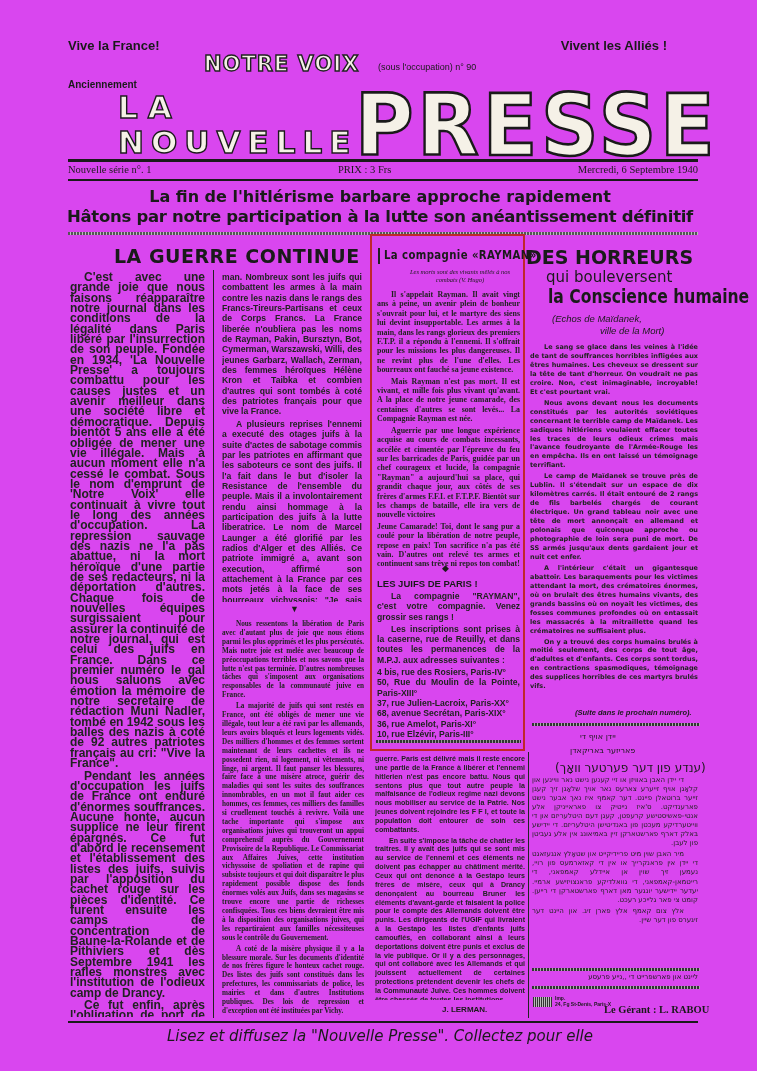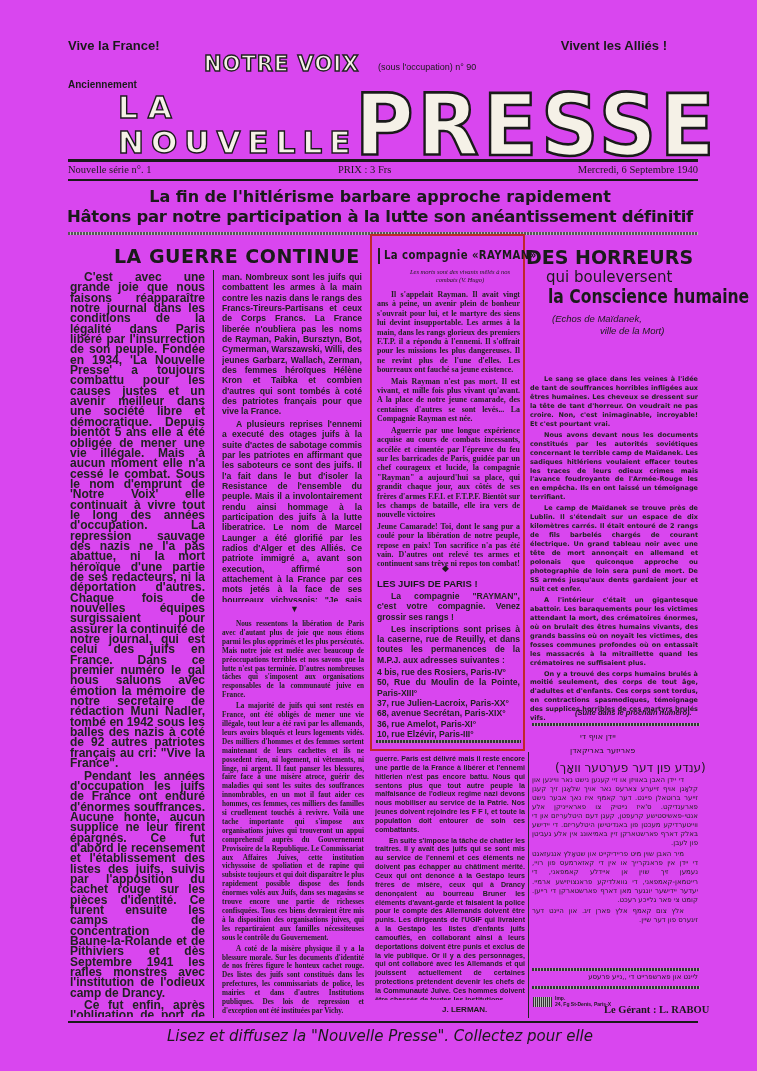--- a/index.html
+++ b/index.html
@@ -49,21 +49,21 @@
   .col3b .addr { text-indent: 0; margin: 0; }
   .ray-rule { position: absolute; left: 376px; top: 740px; width: 145px; height: 3px; background: repeating-linear-gradient(90deg, #333 0 2px, #999 2px 3px); }
   .col3c { left: 375px; top: 755px; width: 150px; height: 245px; font-size: 7.1px; line-height: 8.85px; font-weight: bold; }
   .lerman { position: absolute; left: 442px; top: 1005px; font-size: 8px; font-weight: bold; }
 
   .horr-title { position: absolute; left: 526px; top: 246px; font-family: "DejaVu Sans", sans-serif; font-weight: bold; font-size: 19px; }
   .horr-sub { position: absolute; left: 546px; top: 268px; font-family: "DejaVu Sans", sans-serif; font-size: 15px; }
   .horr-title2 { position: absolute; left: 548px; top: 285px; font-family: "DejaVu Sans", sans-serif; font-weight: bold; font-size: 19px; transform: scaleX(0.82); transform-origin: left top; white-space: nowrap; }
   .horr-echo1 { position: absolute; left: 552px; top: 313px; font-style: italic; font-size: 9.5px; }
   .horr-echo2 { position: absolute; left: 600px; top: 325px; font-style: italic; font-size: 9.5px; }
-  .col4 { left: 530px; top: 343px; width: 168px; height: 345px; font-family: "DejaVu Sans", sans-serif; font-size: 6.5px; line-height: 8.95px; font-weight: bold; margin-top: 32px; }
+  .col4 { left: 530px; top: 343px; width: 168px; height: 345px; font-family: "DejaVu Sans", sans-serif; font-size: 6.5px; line-height: 8.95px; font-weight: bold; }
   .suite { position: absolute; left: 575px; top: 708px; font-size: 7.5px; font-style: italic; font-weight: bold; }
   .col4-rule { position: absolute; left: 532px; height: 3px; width: 168px; background: repeating-linear-gradient(90deg, #333 0 2px, #aaa 2px 3px); }
 
   .yid-h1 { position: absolute; left: 580px; top: 732px; font-size: 8px; font-family: "DejaVu Sans", sans-serif; direction: rtl; }
   .yid-h2 { position: absolute; left: 570px; top: 746px; font-size: 8px; font-family: "DejaVu Sans", sans-serif; direction: rtl; }
   .yid-h3 { position: absolute; left: 555px; top: 761px; font-size: 12px; font-family: "DejaVu Sans", sans-serif; direction: rtl; }
   .col5 { left: 532px; top: 776px; width: 166px; height: 210px; font-family: "DejaVu Sans", sans-serif; font-size: 7px; line-height: 9.05px; direction: rtl; text-align: justify; }
   .yid-foot { position: absolute; left: 532px; top: 973px; width: 166px; font-size: 7px; font-family: "DejaVu Sans", sans-serif; direction: rtl; }
   .imp-logo { position: absolute; left: 533px; top: 997px; width: 19px; height: 10px; background: repeating-linear-gradient(90deg, #333 0 1px, #bbb 1px 2px); }
   .imp-1 { position: absolute; left: 555px; top: 995px; font-size: 5px; font-weight: bold; }

